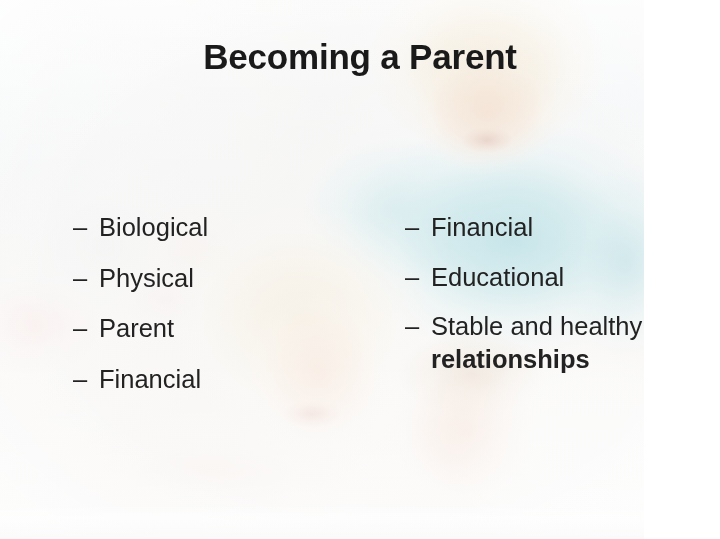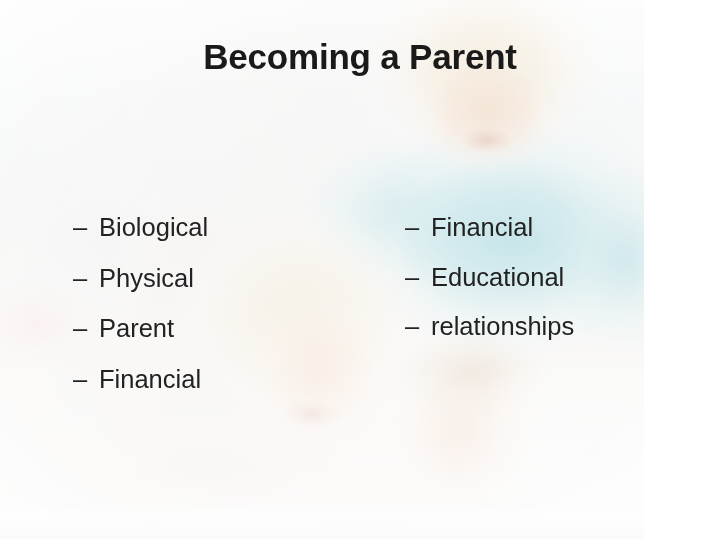--- a/index.html
+++ b/index.html
@@ -263,21 +263,21 @@
 
   .bullet-dash {
     position: absolute;
     left: 0;
     top: 0;
     font-size: 25.5px;
     color: #222222;
     line-height: 1.28;
   }
   .bullet-text { display: block; }
-  .bullet-text-2 { display: block; }
+  .bullet-text-2 { display: block; font-weight: bold; }
 </style>
 </head>
 <body>
 
 <div id="slide">
 
   <div class="photo-layer bg-base"></div>
   <div class="photo-layer bg-left-knit"></div>
   <div class="photo-layer bg-kid-face-left"></div>
   <div class="photo-layer bg-left-pink"></div>
@@ -338,20 +338,21 @@
           <span class="bullet-text">Financial</span>
         </div>
 
         <div class="bullet-item">
           <span class="bullet-dash">–</span>
           <span class="bullet-text">Educational</span>
         </div>
 
         <div class="bullet-item">
           <span class="bullet-dash">–</span>
+          <span class="bullet-text">Stable and healthy</span>
           <span class="bullet-text-2">relationships</span>
         </div>
 
       </div>
 
     </div>
   </div>
 </div>
 
 </body></html>

